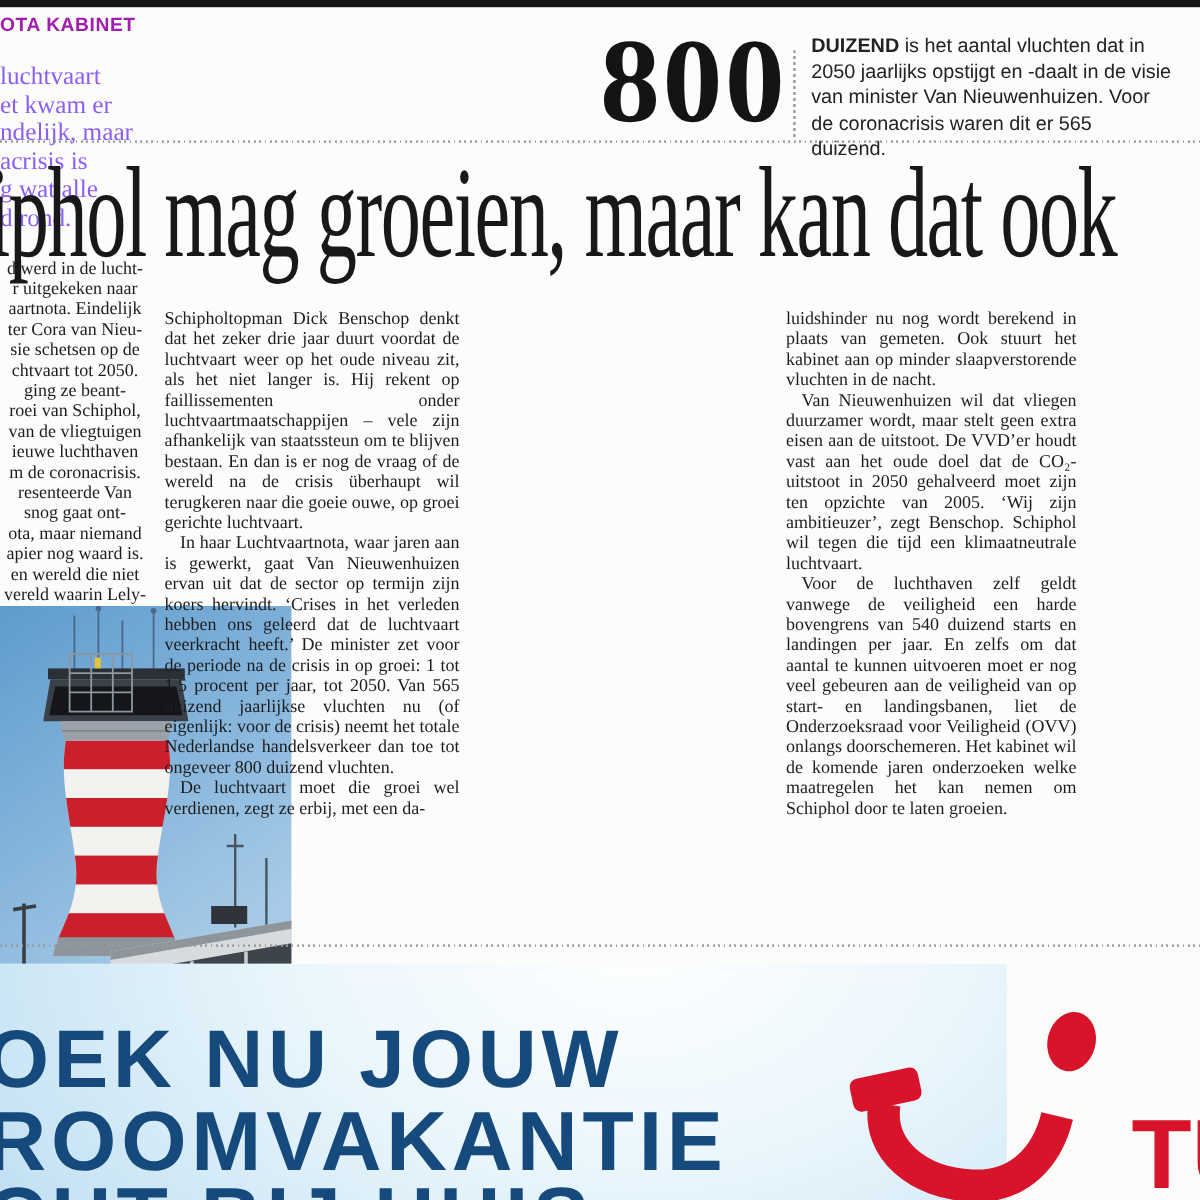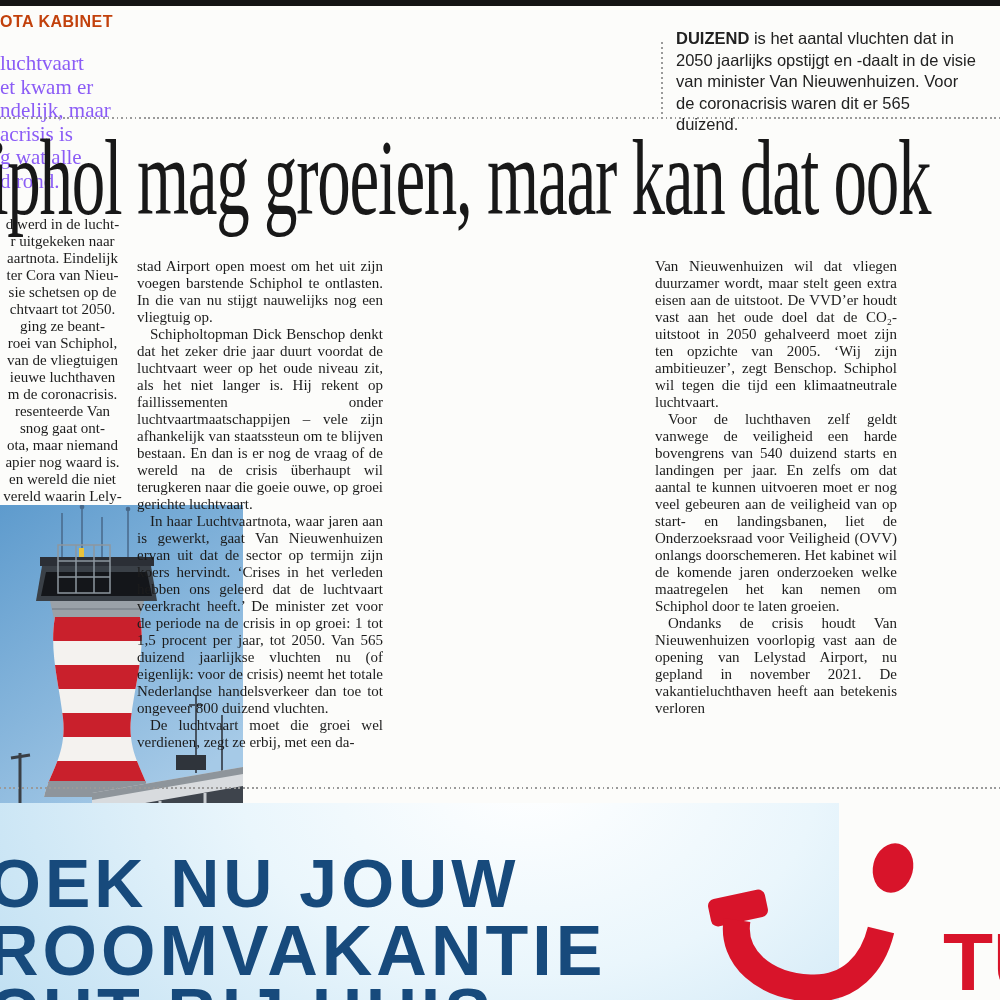--- a/index.html
+++ b/index.html
@@ -15,21 +15,21 @@
     background-image:repeating-linear-gradient(180deg,#9a9a9a 0 2px,transparent 2px 5px);}
   #stat-text{position:absolute;left:676px;top:28px;width:300px;font-size:16.5px;line-height:21.5px;color:#222;}
   #stat-text b{font-weight:bold;}
   #headline{position:absolute;left:-10px;top:124px;white-space:nowrap;font-size:108px;color:#181818;
     letter-spacing:-2px;transform:scaleX(0.62);transform-origin:0 0;line-height:1;}
   .bodycol{position:absolute;font-size:15px;line-height:17px;text-align:justify;}
   .bodycol p{margin:0;}
   .bodycol p + p{text-indent:13px;}
   .fragment{white-space:pre;line-height:17px;font-size:15px;}
   #col1{left:0;top:255px;width:125px;}
-  #kicker{margin-top:13px;font-size:16px;font-weight:bold;letter-spacing:0.5px;color:#c2410c;}
+  #kicker{margin-top:13px;font-size:16px;font-weight:bold;letter-spacing:0.5px;color:#a21caf;}
   #intro{margin-top:21px;font-size:21px;line-height:23.5px;color:#8b5cf6;font-weight:500;}
   #intro .fragment{font-size:21px;line-height:23.5px;}
   #col1-body{margin-top:23px;text-align:center;}
   #col2{left:137px;top:258px;width:246px;}
   #col3{left:395px;top:257px;width:243px;}
   #photo{width:243px;height:313px;display:block;}
   #caption1{margin-top:4px;font-size:19px;color:#8b8b8b;letter-spacing:0.5px;}
   #caption1 b{color:#151515;font-size:17px;letter-spacing:0;}
   #caption2{margin-left:46px;font-size:15px;color:#7d7d7d;margin-top:1px;}
   #col3-body{margin-top:16px;}
@@ -42,20 +42,21 @@
   #ad-line2{left:-12px;top:108px;font-size:70px;letter-spacing:4px;}
   #ad-line3{left:-12px;top:171px;font-size:70px;letter-spacing:4px;}
   #tui-logo{position:absolute;left:695px;top:25px;width:305px;height:172px;}
 </style>
 </head>
 <body>
 
 <div id="page">
   <div id="topbar"></div>
 
+  <div id="stat-number">800</div>
   <div id="stat-divider"></div>
   <div id="stat-text" class="sans"><b>DUIZEND</b><span> is het aantal vluchten dat in 2050 jaarlijks opstijgt en -daalt in de visie van minister Van Nieuwenhuizen. Voor de coronacrisis waren dit er 565 duizend.</span></div>
 
   <div class="hrule" id="rule-top"></div>
 
   <div id="headline">iphol mag groeien, maar kan dat ook</div>
 
   <div id="col1">
     <div id="kicker" class="sans">OTA KABINET</div>
     <div id="intro">
@@ -81,21 +82,20 @@
         <div class="fragment">resenteerde Van</div>
         <div class="fragment">snog gaat ont-</div>
         <div class="fragment">ota, maar niemand</div>
         <div class="fragment">apier nog waard is.</div>
         <div class="fragment">en wereld die niet</div>
         <div class="fragment">vereld waarin Lely-</div>
       </div>
   </div>
 
   <div id="col2" class="bodycol">
-      <p>stad Airport open moest om het uit zijn voegen barstende Schiphol te ontlasten. In die van nu stijgt nauwelijks nog een vliegtuig op.</p>
       <p>Schipholtopman Dick Benschop denkt dat het zeker drie jaar duurt voordat de luchtvaart weer op het oude niveau zit, als het niet langer is. Hij rekent op faillissementen onder luchtvaartmaatschappijen – vele zijn afhankelijk van staatssteun om te blijven bestaan. En dan is er nog de vraag of de wereld na de crisis überhaupt wil terugkeren naar die goeie ouwe, op groei gerichte luchtvaart.</p>
       <p>In haar Luchtvaartnota, waar jaren aan is gewerkt, gaat Van Nieuwenhuizen ervan uit dat de sector op termijn zijn koers hervindt. ‘Crises in het verleden hebben ons geleerd dat de luchtvaart veerkracht heeft.’ De minister zet voor de periode na de crisis in op groei: 1 tot 1,5 procent per jaar, tot 2050. Van 565 duizend jaarlijkse vluchten nu (of eigenlijk: voor de crisis) neemt het totale Nederlandse handelsverkeer dan toe tot ongeveer 800 duizend vluchten.</p>
       <p>De luchtvaart moet die groei wel verdienen, zegt ze erbij, met een da-</p>
     </div>
 
   <div id="col3">
     <svg id="photo" viewBox="0 0 243 313">
       <defs>
         <linearGradient id="sky" x1="0" y1="0" x2="0.55" y2="1">
           <stop offset="0" stop-color="#5e9bcd"></stop>
@@ -157,23 +157,23 @@
       </g>
     </svg>
     <div id="caption1" class="sans"><span>VLIEGVELD </span><b>Lelystad Airport</b></div>
     <div id="caption2" class="sans">Foto Marcel van den Bergh / VK</div>
     <div id="col3-body" class="bodycol" style="position:static;">
         <p>ling van de hinder door overvliegende toestellen. De afgelopen jaren nam het aantal ernstig gehinderden juist explosief toe. Van Nieuwenhuizen wil gaan werken met meetpunten rond luchthavens om het geluid te registeren. Een veelgehoorde klacht onder omwonenden is dat ge-</p>
       </div>
   </div>
 
   <div id="col4" class="bodycol">
+      <p>luidshinder nu nog wordt berekend in plaats van gemeten. Ook stuurt het kabinet aan op minder slaapverstorende vluchten in de nacht.</p>
       <p>Van Nieuwenhuizen wil dat vliegen duurzamer wordt, maar stelt geen extra eisen aan de uitstoot. De VVD’er houdt vast aan het oude doel dat de CO₂-uitstoot in 2050 gehalveerd moet zijn ten opzichte van 2005. ‘Wij zijn ambitieuzer’, zegt Benschop. Schiphol wil tegen die tijd een klimaatneutrale luchtvaart.</p>
       <p>Voor de luchthaven zelf geldt vanwege de veiligheid een harde bovengrens van 540 duizend starts en landingen per jaar. En zelfs om dat aantal te kunnen uitvoeren moet er nog veel gebeuren aan de veiligheid van op start- en landingsbanen, liet de Onderzoeksraad voor Veiligheid (OVV) onlangs doorschemeren. Het kabinet wil de komende jaren onderzoeken welke maatregelen het kan nemen om Schiphol door te laten groeien.</p>
-      <p>Ondanks de crisis houdt Van Nieuwenhuizen voorlopig vast aan de opening van Lelystad Airport, nu gepland in november 2021. De vakantieluchthaven heeft aan betekenis verloren</p>
     </div>
 
   <div class="hrule" id="rule-bottom"></div>
 
   <div id="ad">
     <div class="ad-line" id="ad-line1">OEK NU JOUW</div>
     <div class="ad-line" id="ad-line2">ROOMVAKANTIE</div>
     <div class="ad-line" id="ad-line3">CHT BIJ HUIS</div>
     <svg id="tui-logo" viewBox="0 0 305 172">
       <rect x="14" y="66" width="58" height="28" rx="7" transform="rotate(-12 43 80)" fill="#d8142a"></rect>

